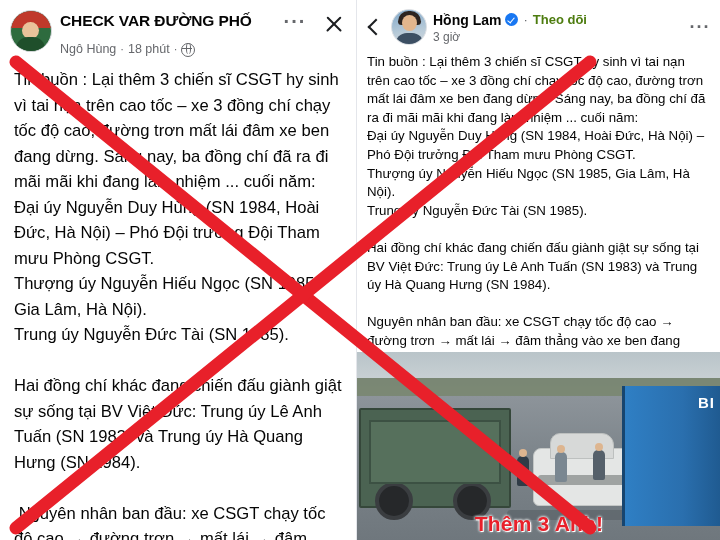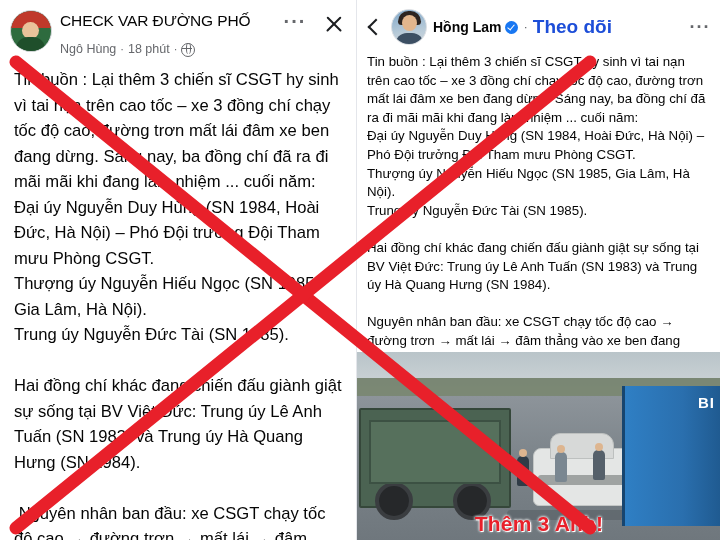--- a/index.html
+++ b/index.html
@@ -70,21 +70,21 @@
     border-radius: 12px 12px 0 0;
     background: #1f4f2b;
   }
   .header-text {
     flex: 1 1 auto;
     min-width: 0;
     padding-top: 1px;
   }
   .page-name {
     font-size: 15.5px;
-    font-weight: normal;
+    font-weight: bold;
     letter-spacing: -0.1px;
     color: #050505;
     line-height: 19px;
     white-space: nowrap;
   }
   .sub-line {
     display: flex;
     align-items: center;
     gap: 4px;
     font-size: 12.5px;
@@ -275,23 +275,23 @@
     border-right: 1.8px solid #fff;
     border-bottom: 1.8px solid #fff;
     transform: rotate(40deg);
   }
   .r-dot-sep {
     color: #65676b;
     font-size: 13px;
     margin: 0 1px;
   }
   .follow-link {
-    font-size: 19px;
-    font-weight: bold;
-    color: #1d4ed8;
+    font-size: 13px;
+    font-weight: bold;
+    color: #4d7c0f;
     white-space: nowrap;
     cursor: pointer;
   }
   .r-time {
     font-size: 12px;
     color: #65676b;
     margin-top: 1px;
     line-height: 14px;
   }
   .r-dots {
@@ -494,20 +494,21 @@
         <div class="ra-face"></div>
         <div class="ra-body"></div>
       </div>
       <div class="r-head-text">
         <div class="r-name-row">
           <span class="r-name">Hồng Lam</span>
           <span class="verified"></span>
           <span class="r-dot-sep">·</span>
           <span class="follow-link">Theo dõi</span>
         </div>
+        <div class="r-time">3 giờ</div>
       </div>
       <div class="r-dots">···</div>
     </div>
     <div class="r-body">Tin buồn : Lại thêm 3 chiến sĩ CSGT hy sinh vì tai nạn trên cao tốc – xe 3 đồng chí chạy tốc độ cao, đường trơn mất lái đâm xe ben đang dừng. Sáng nay, ba đồng chí đã ra đi mãi mãi khi đang làm nhiệm ... cuối năm:
 Đại úy Nguyễn Duy Hùng (SN 1984, Hoài Đức, Hà Nội) – Phó Đội trưởng Đội Tham mưu Phòng CSGT.
 Thượng úy Nguyễn Hiếu Ngọc (SN 1985, Gia Lâm, Hà Nội).
 Trung úy Nguyễn Đức Tài (SN 1985).
 
 Hai đồng chí khác đang chiến đấu giành giật sự sống tại BV Việt Đức: Trung úy Lê Anh Tuấn (SN 1983) và Trung úy Hà Quang Hưng (SN 1984).
 

